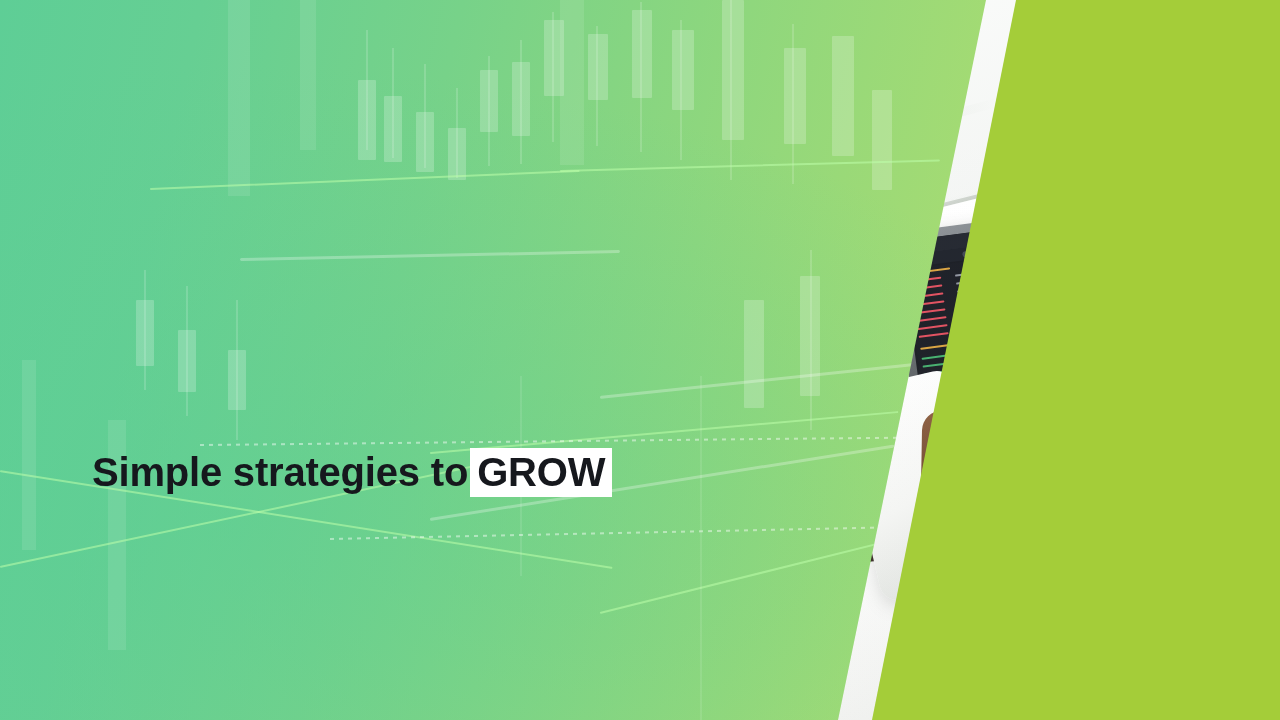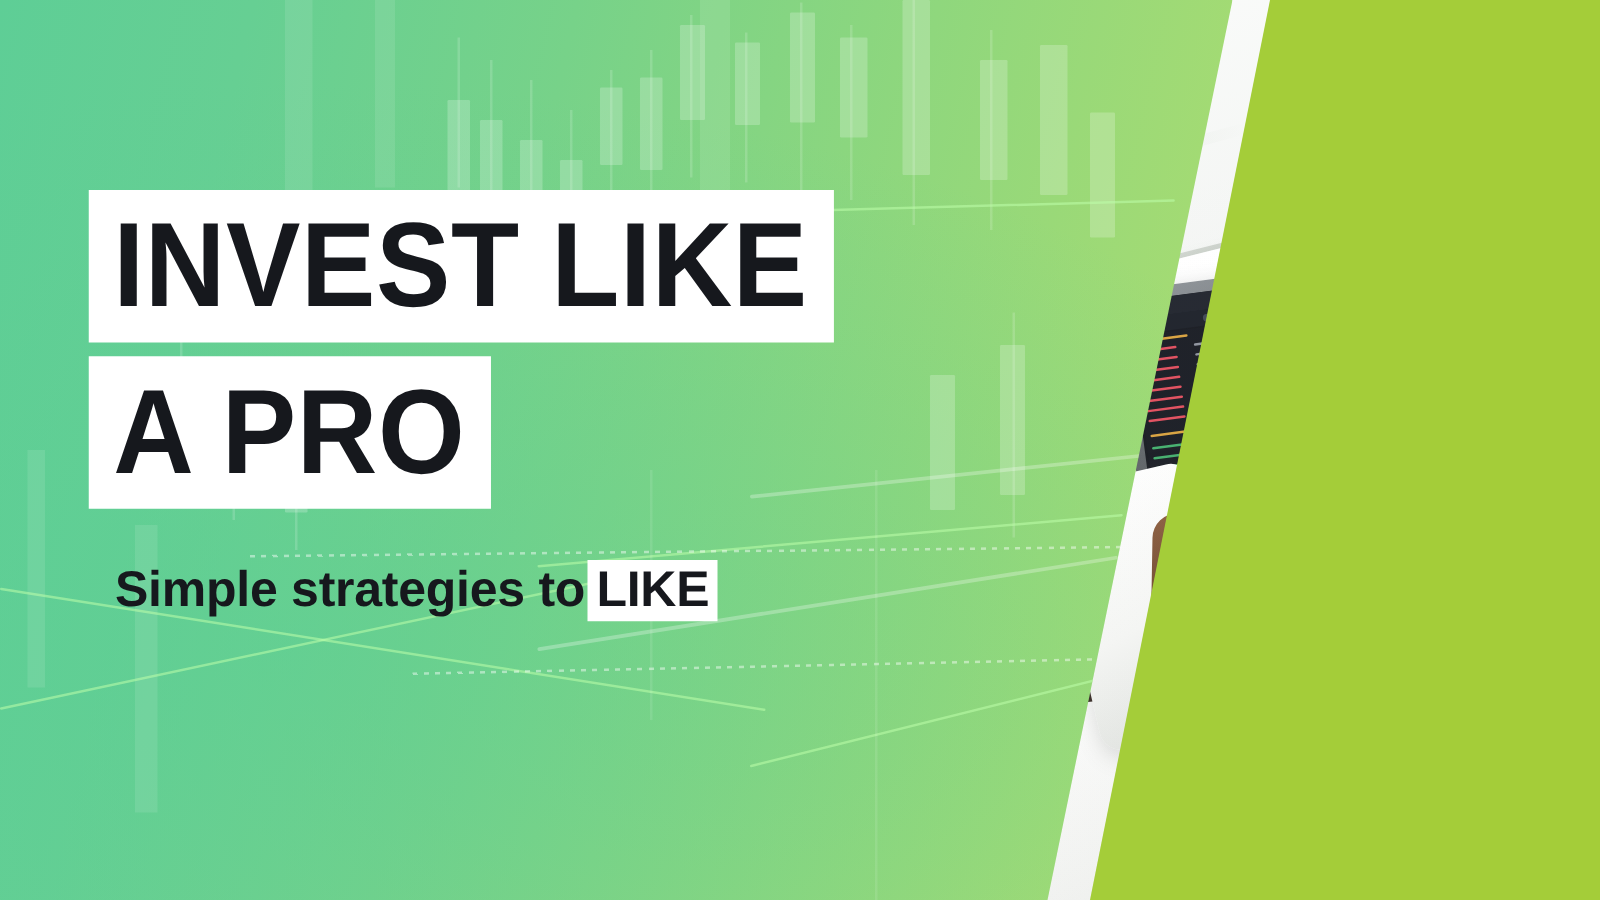--- a/index.html
+++ b/index.html
@@ -712,22 +712,18 @@
       <div class="bgline" style="left:430px;top:452px;width:470px;transform:rotate(-5deg)"></div>
       <div class="bgline" style="left:600px;top:612px;width:340px;transform:rotate(-14deg)"></div>
       <div class="bgdotted" style="left:330px;top:538px;width:560px;transform:rotate(-1.2deg)"></div>
       <div class="bgdotted" style="left:200px;top:444px;width:700px;transform:rotate(-0.6deg)"></div>
       <div class="bgline soft" style="left:600px;top:396px;width:320px;transform:rotate(-6deg)"></div>
       <div class="bgblock" style="left:700px;top:376px;width:2px;height:344px"></div>
       <div class="bgblock" style="left:520px;top:376px;width:2px;height:200px"></div>
     </div>
   </div>
 
-  <div class="headline">
-    <span class="hl-line">INVEST LIKE</span>
-    <span class="hl-line">A PRO</span>
+
+  <div class="subtitle">
+    <span class="sub-line"><span>Simple strategies to</span><span class="hi">GROW</span></span>
   </div>
 
-  <div class="subtitle">
-    <span class="sub-line"><span>Simple strategies to</span><span class="hi">LIKE</span></span>
-  </div>
-
 </div>
 
 </body></html>

